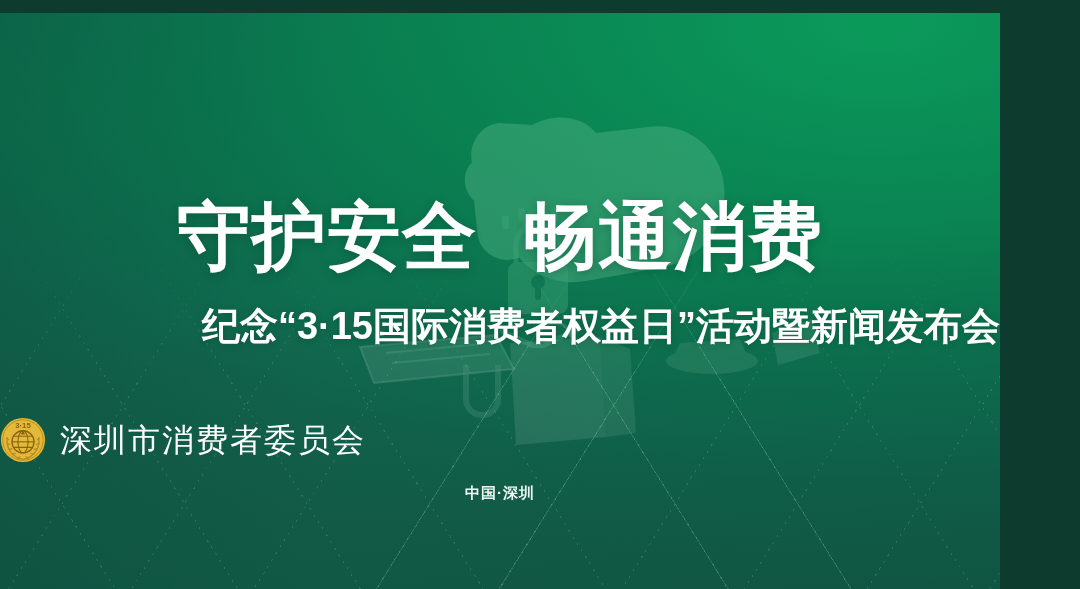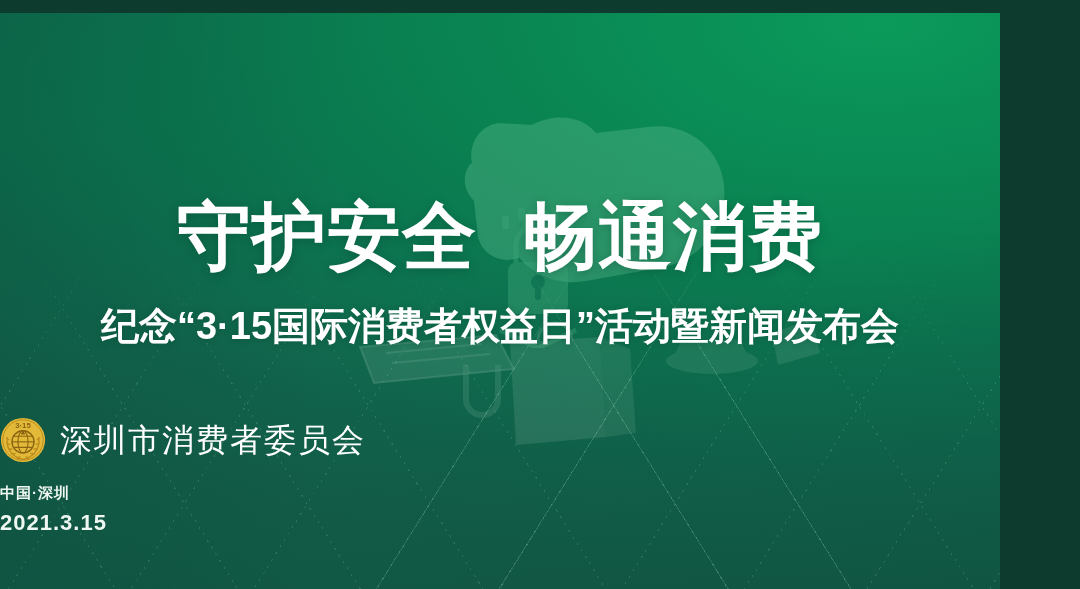--- a/index.html
+++ b/index.html
@@ -105,21 +105,21 @@
   .title .gap {
     display: inline-block;
     width: 46px;
   }
 
   .subtitle {
     position: absolute;
     left: 0;
     right: 0;
     top: 287px;
-    text-align: center;
+    text-align: right;
     color: #ffffff;
     font-size: 38px;
     line-height: 52px;
     font-weight: 700;
     letter-spacing: 0px;
     white-space: nowrap;
     text-shadow: 0 1px 6px rgba(0,50,35,0.28);
   }
 
   .org-row {
@@ -143,21 +143,21 @@
     font-weight: 400;
     letter-spacing: 2px;
     white-space: nowrap;
   }
 
   .meta {
     position: absolute;
     left: 0;
     right: 0;
     top: 468px;
-    text-align: left;
+    text-align: center;
     color: #eef7f1;
   }
   .meta-place {
     font-size: 15px;
     line-height: 24px;
     font-weight: 700;
     letter-spacing: 1px;
   }
   .meta-date {
     font-size: 22px;
@@ -264,16 +264,15 @@
       <g fill="#8a6410">
         <text x="50" y="24" text-anchor="middle" font-size="17" font-weight="bold" font-family="Liberation Sans, sans-serif">3·15</text>
       </g>
       <path d="M50 28 l5 10 h-10 z" fill="#8a6410"></path>
     </svg>
     <div class="org-name">深圳市消费者委员会</div>
   </div>
 
   <div class="meta">
     <div class="meta-place">中国·深圳</div>
-    <div class="meta-date">2021.3.15</div>
   </div>
 
 </div>
 
 </body></html>

